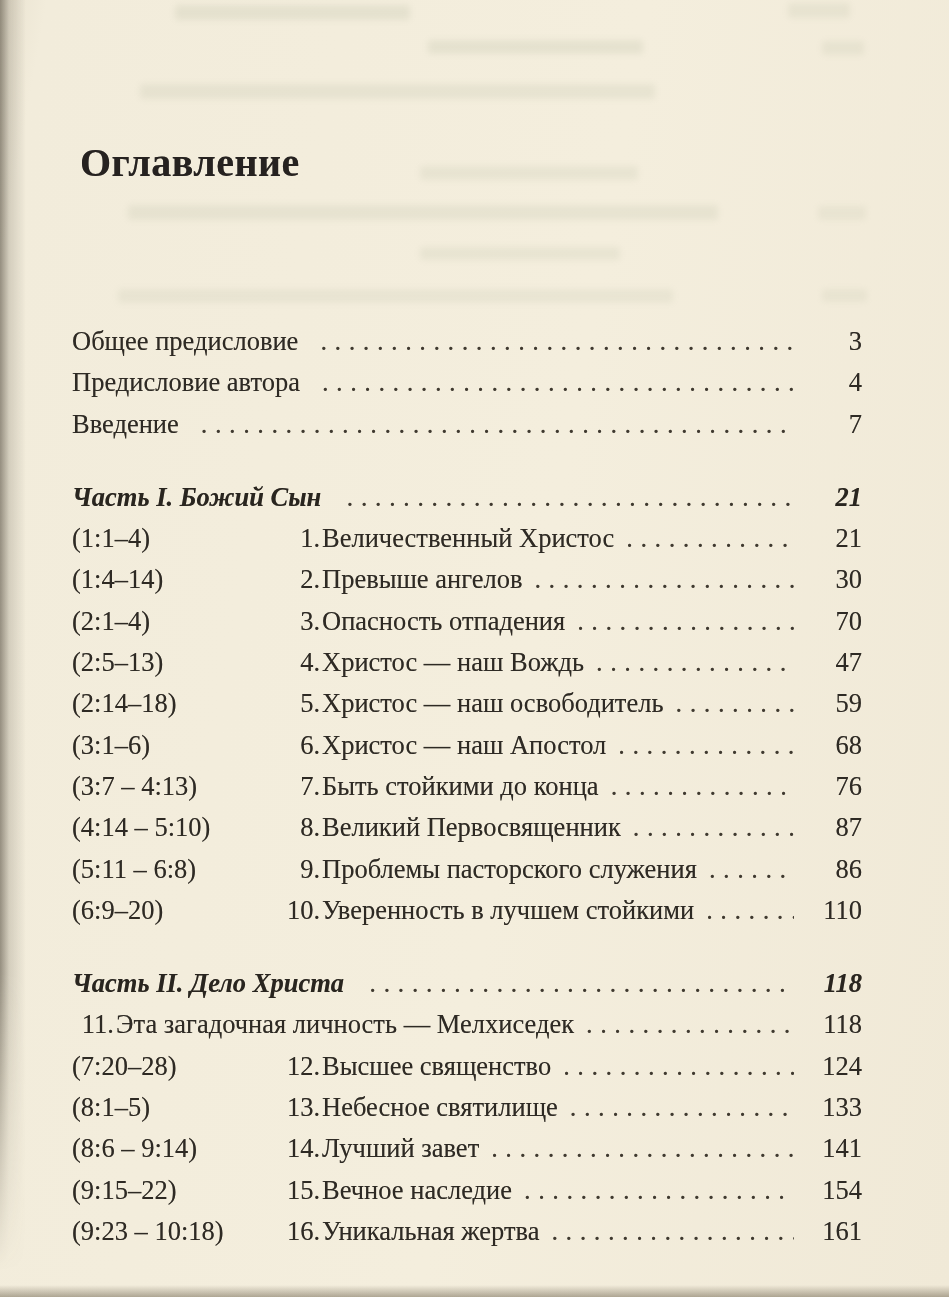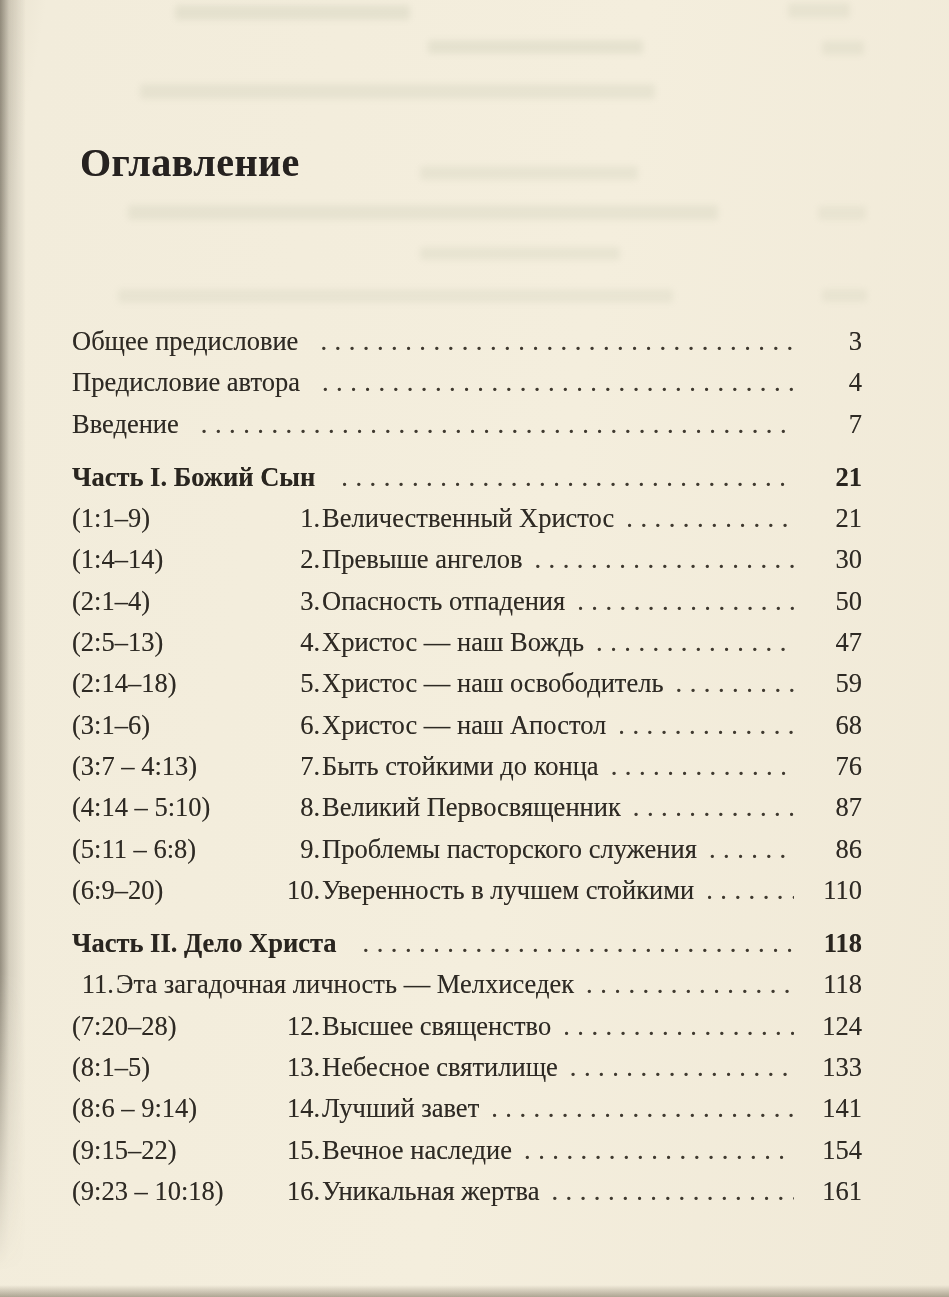--- a/index.html
+++ b/index.html
@@ -57,21 +57,21 @@
     font-size: 26.5px;
     text-shadow: 0 0 0.4px rgba(46,42,36,0.45);
   }
   .row {
     display: flex;
     align-items: flex-end;
     height: 41.3px;
     line-height: 41.3px;
     white-space: nowrap;
   }
-  .row.heading { font-weight: bold; margin-top: 12px; color: #29251f; }
+  .row.heading { font-weight: bold; margin-top: 32px; color: #29251f; font-style: italic; }
   .range { flex: none; width: 206px; }
   .num   { flex: none; width: 42px; text-align: right; }
   .entry .title { margin-left: 2px; }
   .title { flex: none; }
   .leader {
     flex: 1 1 auto;
     overflow: hidden;
     white-space: nowrap;
     margin: 0 14px 0 12px;
     letter-spacing: 7.5px;
@@ -121,39 +121,39 @@
           <span class="title">Введение</span>
           <span class="leader"></span>
           <span class="pg">7</span>
         </div>
         <div class="row heading">
           <span class="title">Часть I. Божий Сын</span>
           <span class="leader"></span>
           <span class="pg">21</span>
         </div>
         <div class="row entry">
-          <span class="range">(1:1–9)</span>
+          <span class="range">(1:1–4)</span>
           <span class="num">1.</span>
           <span class="title">Величественный Христос</span>
           <span class="leader"></span>
           <span class="pg">21</span>
         </div>
         <div class="row entry">
           <span class="range">(1:4–14)</span>
           <span class="num">2.</span>
           <span class="title">Превыше ангелов</span>
           <span class="leader"></span>
           <span class="pg">30</span>
         </div>
         <div class="row entry">
           <span class="range">(2:1–4)</span>
           <span class="num">3.</span>
           <span class="title">Опасность отпадения</span>
           <span class="leader"></span>
-          <span class="pg">50</span>
+          <span class="pg">70</span>
         </div>
         <div class="row entry">
           <span class="range">(2:5–13)</span>
           <span class="num">4.</span>
           <span class="title">Христос — наш Вождь</span>
           <span class="leader"></span>
           <span class="pg">47</span>
         </div>
         <div class="row entry">
           <span class="range">(2:14–18)</span>

